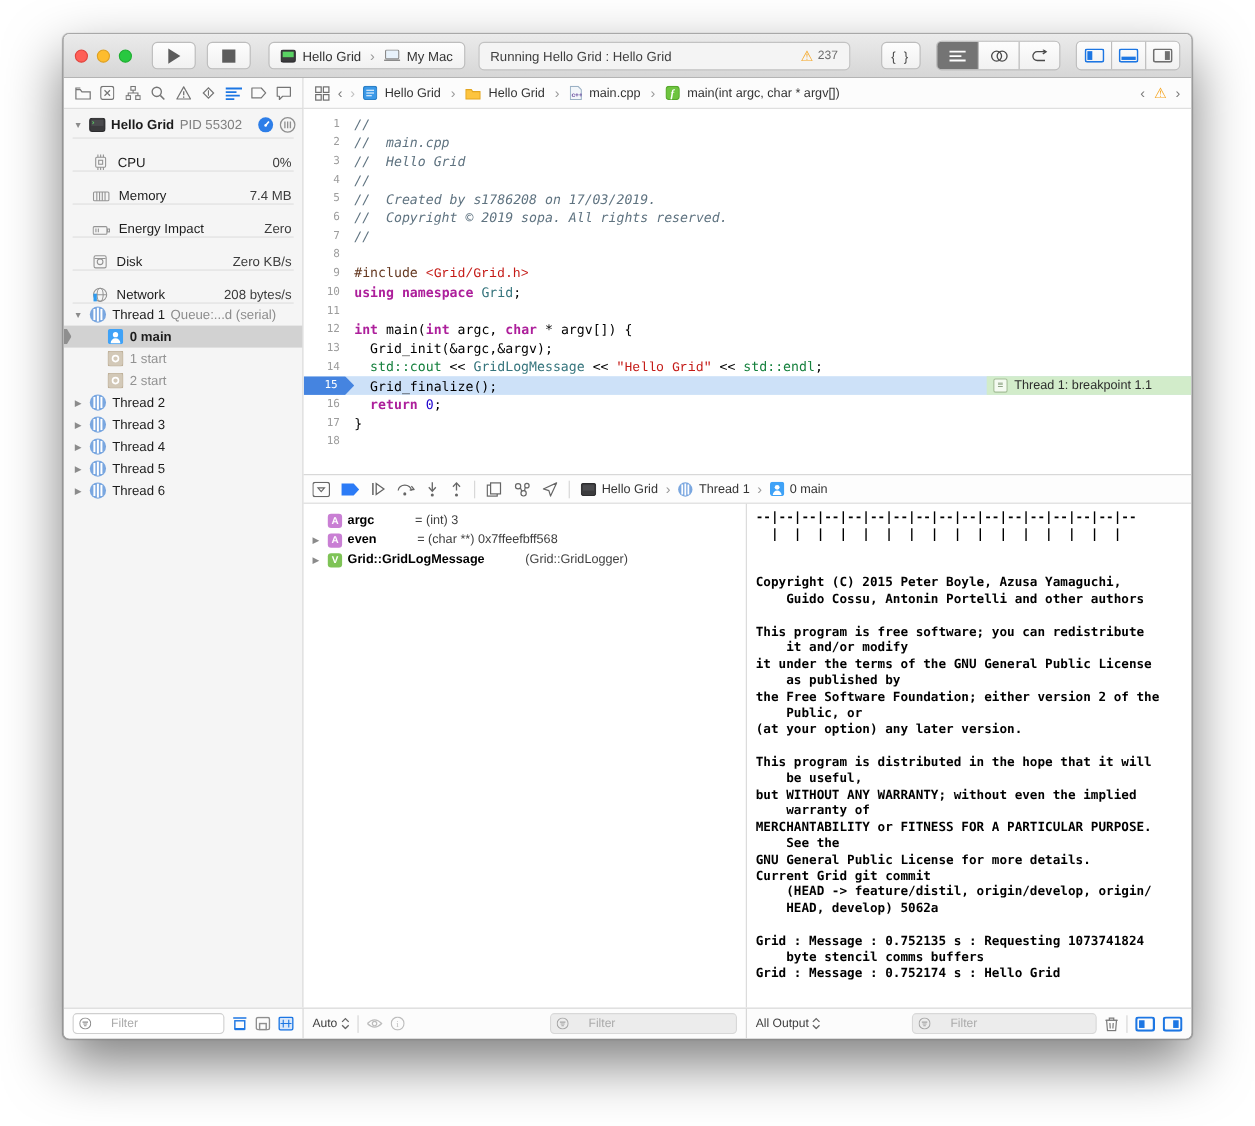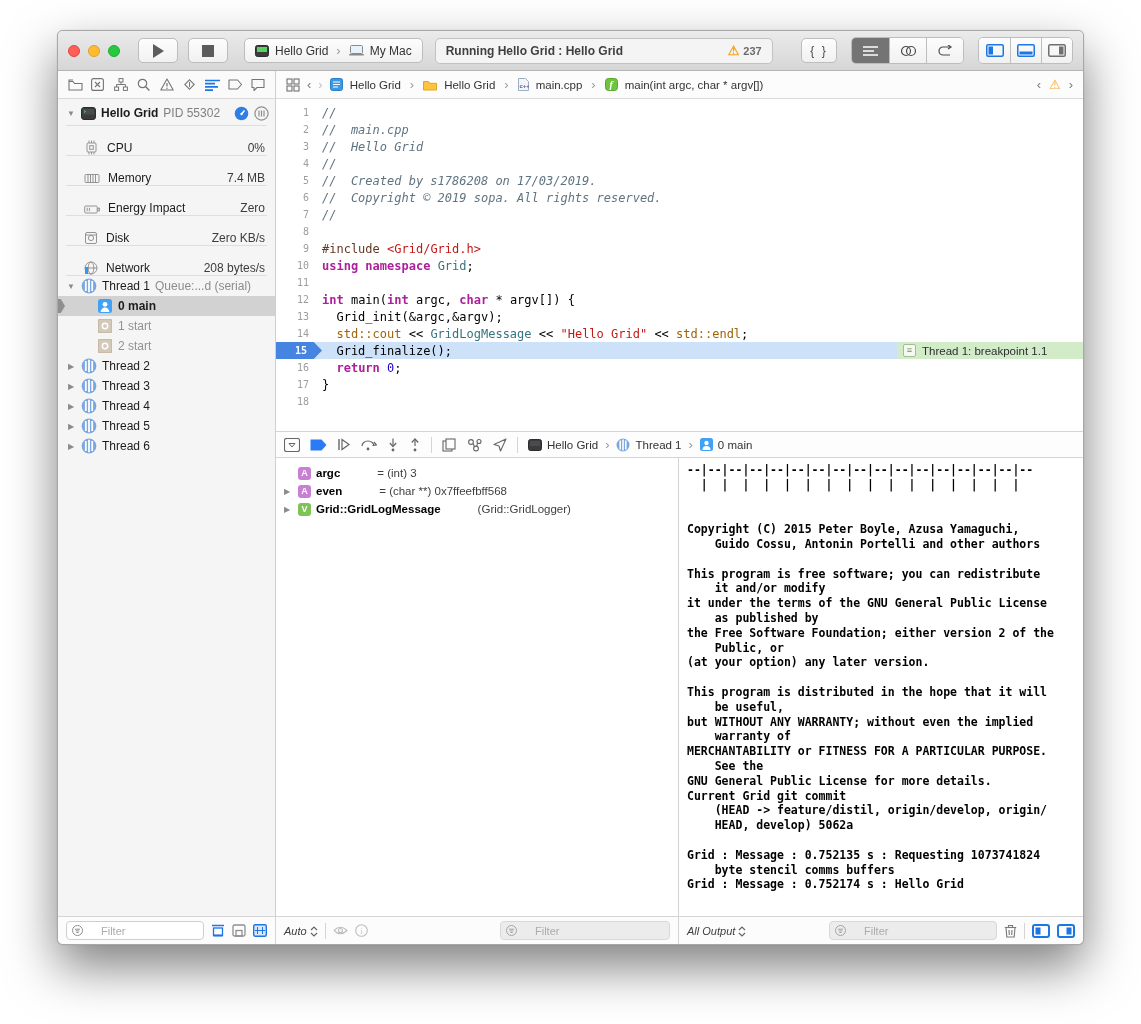--- a/index.html
+++ b/index.html
@@ -21,21 +21,21 @@
   .tbtn { height:25px; border:1px solid #bdbdbd; border-radius:5px;
     background:linear-gradient(#fdfdfd,#f1f1f1); display:flex; align-items:center; justify-content:center;
     color:#4a4a4a; }
   .play { width:40px; margin-right:10px; }
   .stop { width:40px; margin-right:16px; }
   .play-glyph { width:0; height:0; border-left:11px solid #5c5c5c; border-top:7px solid transparent; border-bottom:7px solid transparent; }
   .stop-glyph { width:12px; height:12px; background:#5c5c5c; }
   .scheme { padding:0 10px; gap:6px; font-size:12px; color:#333; }
   .crumb-sep { color:#9a9a9a; font-size:13px; padding:0 2px; }
   .status { flex:1; max-width:338px; margin-left:12px; height:26px; border:1px solid #c2c2c2; border-radius:5px;
-    background:#f4f4f4; display:flex; align-items:center; padding:0 10px; font-size:12px; color:#3f3f3f;font-weight:bold; }
+    background:#f4f4f4; display:flex; align-items:center; padding:0 10px; font-size:12px; color:#3f3f3f; }
   .status .msg { flex:1; }
   .warnbadge { display:flex; align-items:center; gap:4px; font-size:11px; color:#6b6b6b; }
   .warn-tri { color:#f5a623; font-size:13px; line-height:1; }
   .tright { margin-left:auto; display:flex; align-items:center; gap:14px; }
   .braces { width:36px; font-size:12px; letter-spacing:2px; color:#4a4a4a; }
   .seg { display:flex; border:1px solid #bdbdbd; border-radius:5px; overflow:hidden; }
   .seg .tbtn { border:none; border-radius:0; width:37px; }
   .seg .tbtn + .tbtn { border-left:1px solid #bdbdbd; }
   .seg .sel { background:#747474; }
   .panelgrp { display:flex; border:1px solid #bdbdbd; border-radius:5px; overflow:hidden; }
@@ -74,28 +74,28 @@
   .jnav { color:#7c7c7c; font-size:13px; }
   .jnav.dim { color:#c0c0c0; }
   .jump-right { margin-left:auto; display:flex; align-items:center; gap:8px; }
   .code { position:absolute; left:218px; top:68px; right:0; height:332px; background:#fff; overflow:hidden;
     font-family:"DejaVu Sans Mono",monospace; font-size:12px; padding-top:5px; }
   .code-line { display:flex; align-items:center; height:17px; position:relative; }
   .code-line.hl { background:#cde1f8; }
   .gutter { width:46px; flex:none; text-align:right; padding-right:13px; color:#9d9d9d; font-size:10px;
     font-family:"DejaVu Sans Mono",monospace; }
   .gutter.bp { background:#4584e0; clip-path:polygon(0 0,82% 0,100% 50%,82% 100%,0 100%);
-    color:#fff; height:17px; line-height:17px; padding-right:15px; font-weight:bold; }
+    color:#fff; height:17px; line-height:17px; padding-right:15px; font-weight:normal; }
   .code-text { white-space:pre; color:#000; }
   .tk-c { color:#5f7380; font-style:italic; }
   .tk-k { color:#ad1f9b; font-weight:bold; }
-  .tk-s { color:#c41a16; }
+  .tk-s { color:#c41a16;font-family:Liberation Mono, monospace; }
   .tk-p { color:#643820; }
   .tk-t { color:#35747c; }
-  .tk-u { color:#a16207; }
+  .tk-u { color:#15803d; }
   .tk-n { color:#1c00cf; }
   .annot { margin-left:auto; width:186px; height:17px; background:#d2ecca; display:flex; align-items:center;
     gap:6px; padding:0 6px; font-family:"Liberation Sans",sans-serif; font-size:11.5px; color:#2d2d2d; flex:none; }
   .annot .aicon { width:13px; height:13px; background:#f4faf1; border:1px solid #a4bd97; border-radius:2px;
     color:#6f8a63; font-size:9px; line-height:11px; text-align:center; }
 
   
   .debugbar { position:absolute; left:218px; top:400px; right:0; height:27px; background:#fdfdfd;
     border-top:1px solid #d4d4d4; border-bottom:1px solid #d4d4d4; display:flex; align-items:center;
     padding:0 8px; gap:10px; font-size:11.5px; color:#333; }
@@ -123,21 +123,21 @@
   .bsec { display:flex; align-items:center; padding:0 8px; gap:7px; }
   .bsec.nav { width:218px; border-right:1px solid #d4d4d4; }
   .bsec.vars { width:403px; border-right:1px solid #d4d4d4; }
   .bsec.cons { flex:1; }
   .filter { height:19px; border:1px solid #cfcfcf; border-radius:4px; background:#fff; display:flex;
     align-items:center; padding:0 5px; gap:18px; flex:1; }
   .filter.gray { background:#ececec; border-color:#d8d8d8; }
   .filter input { border:none; outline:none; background:transparent; font-size:11px; width:100%;
     font-family:"Liberation Sans",sans-serif; color:#333; }
   .filter input::placeholder { color:#ababab; }
-  .popup { display:flex; align-items:flex-end; gap:3px; color:#3e3e3e;font-style:italic; }
+  .popup { display:flex; align-items:flex-start; gap:3px; color:#3e3e3e; }
   .micon { display:flex; align-items:center; justify-content:center; }
   svg { display:block; }
 </style>
 </head>
 <body>
 
 <div class="window">
 
   <div class="titlebar">
     <div class="lights">

